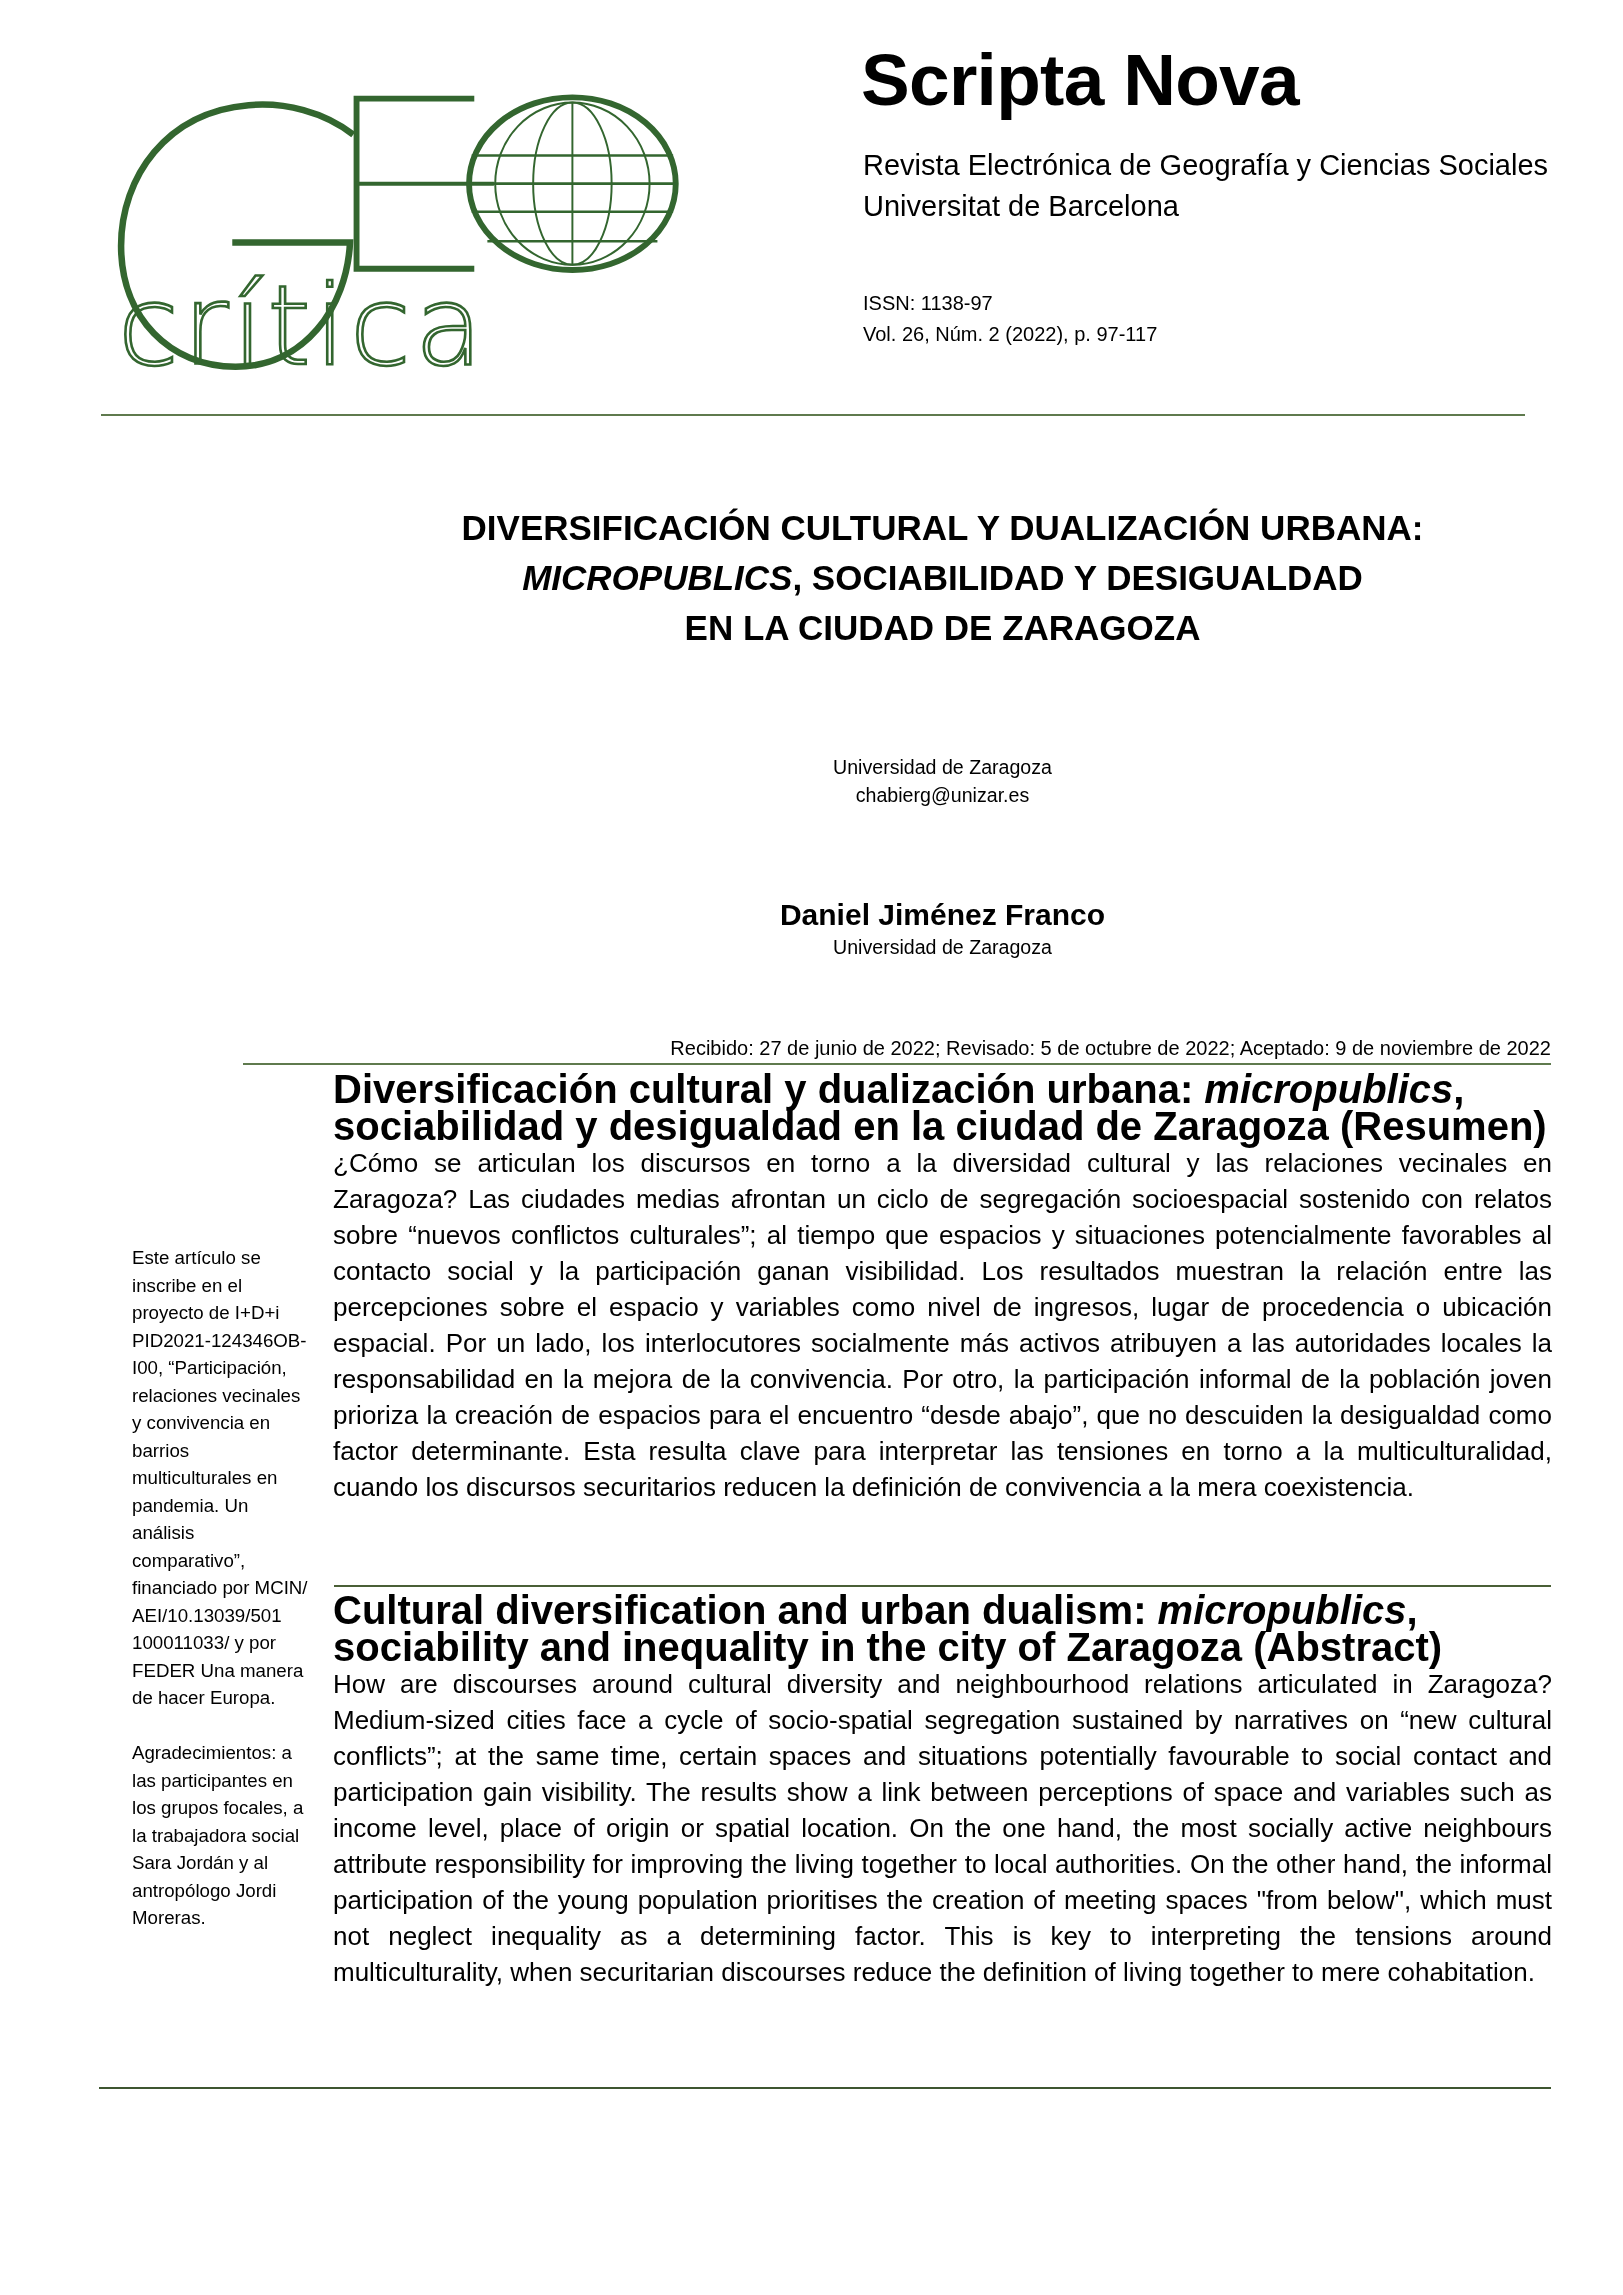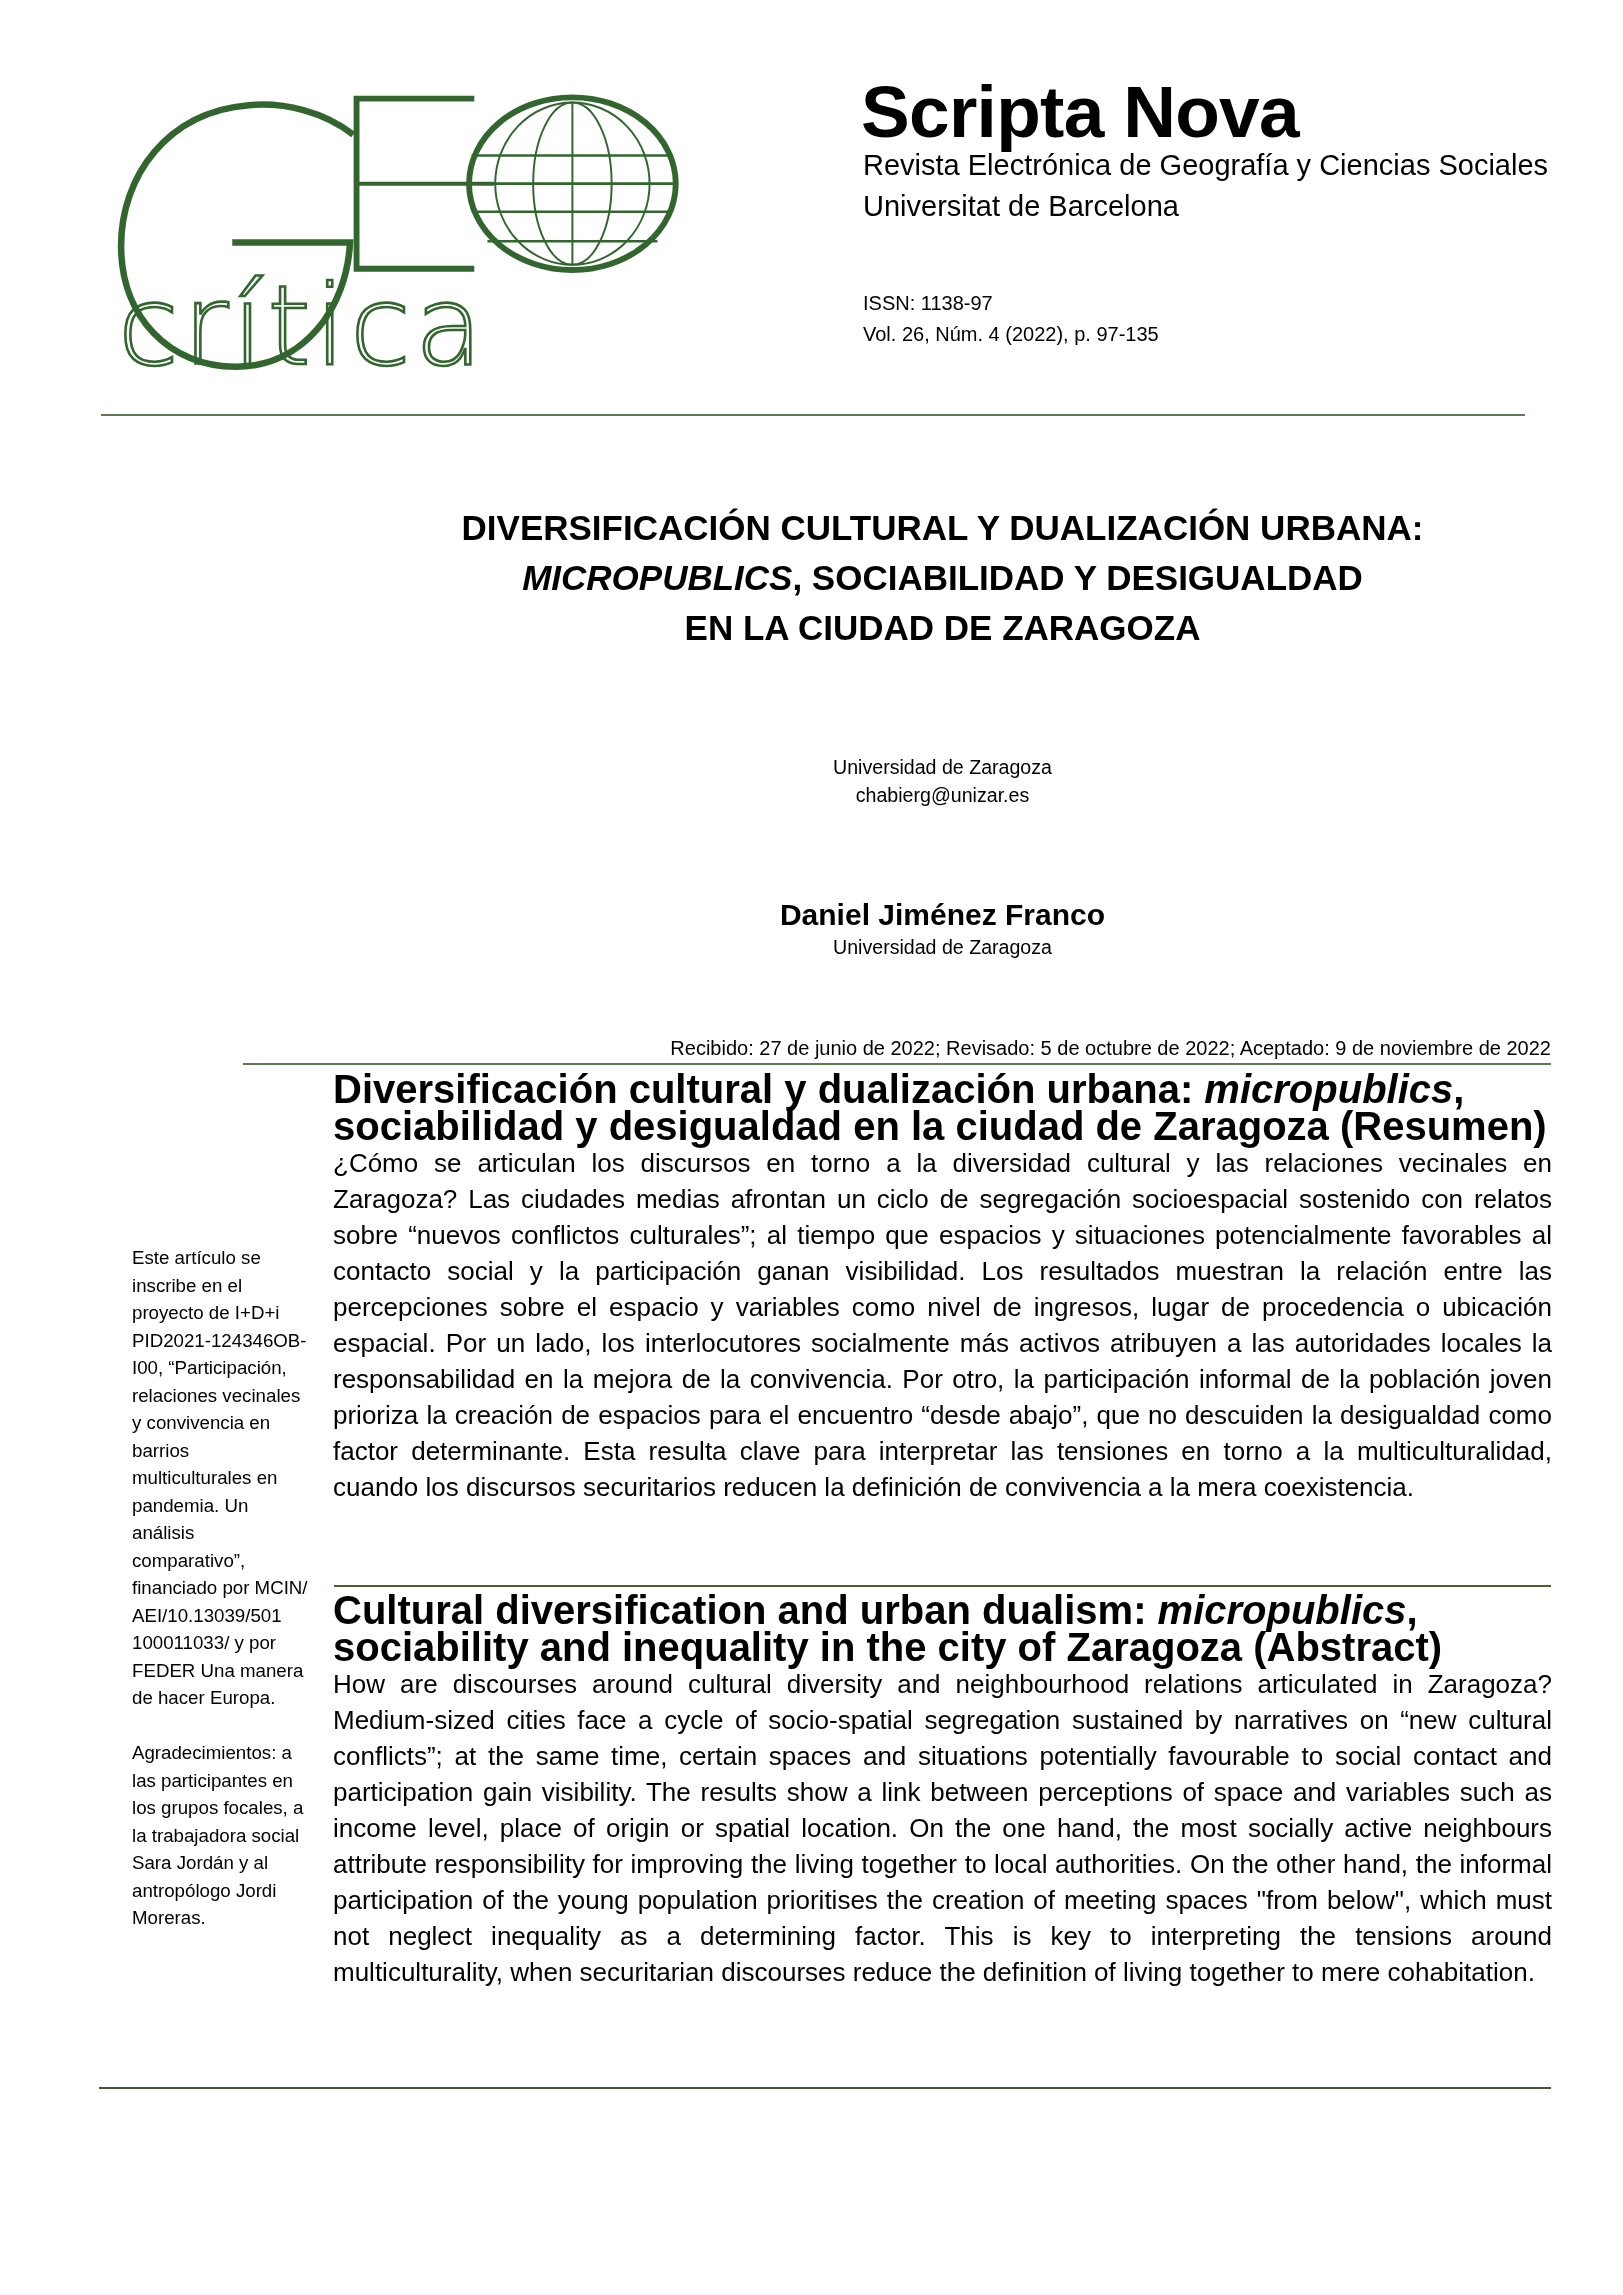--- a/index.html
+++ b/index.html
@@ -6,21 +6,21 @@
     body {
       width: 1623px; height: 2295px; position: relative; overflow: hidden;
       font-family: "Liberation Sans", "DejaVu Sans", sans-serif; color: #000;
     }
     .abs { position: absolute; }
 
     
     #logo { left: 108px; top: 92px; width: 641px; height: 288px; }
 
     
-    #journal-title { left: 861px; top: 68px; font-size: 73px; font-weight: bold; letter-spacing: -0.7px; line-height: 1.2; }
+    #journal-title { left: 861px; top: 36px; font-size: 73px; font-weight: bold; letter-spacing: -0.7px; line-height: 1.2; }
     #journal-subtitle { left: 863px; top: 145px; font-size: 29px; line-height: 41px; font-weight: normal; }
     #journal-meta { left: 863px; top: 288px; font-size: 20px; line-height: 31px; }
 
     .rule { position: absolute; height: 2.6px; background: #5f7a4e; }
     #rule-header { left: 101px; top: 414px; width: 1424px; height: 2px; }
     #rule-resumen { left: 243px; top: 1063px; width: 1308px; height: 2px; }
     #rule-abstract { left: 334px; top: 1585px; width: 1217px; height: 2px; background: #4a5f36; }
     #rule-bottom { left: 99px; top: 2087px; width: 1452px; height: 2px; background: #3e5530; }
 
     
@@ -78,21 +78,21 @@
   <text x="15" y="415" font-family="DejaVu Sans, sans-serif" font-size="170" font-weight="200" fill="none" stroke="#33662f" stroke-width="4" letter-spacing="6">crítica</text>
 </svg>
 
 <div id="journal-title" class="abs">Scripta Nova</div>
 <div id="journal-subtitle" class="abs">
   <div>Revista Electrónica de Geografía y Ciencias Sociales</div>
   <div>Universitat de Barcelona</div>
 </div>
 <div id="journal-meta" class="abs">
   <div>ISSN: 1138-97</div>
-  <div>Vol. 26, Núm. 4 (2022), p. 97-135</div>
+  <div>Vol. 26, Núm. 2 (2022), p. 97-117</div>
 </div>
 
 <div id="rule-header" class="rule"></div>
 
 <div id="article-title" class="abs">
   <div>DIVERSIFICACIÓN CULTURAL Y DUALIZACIÓN URBANA:</div>
   <div><em>MICROPUBLICS</em><span>, SOCIABILIDAD Y DESIGUALDAD</span></div>
   <div>EN LA CIUDAD DE ZARAGOZA</div>
 </div>
 

